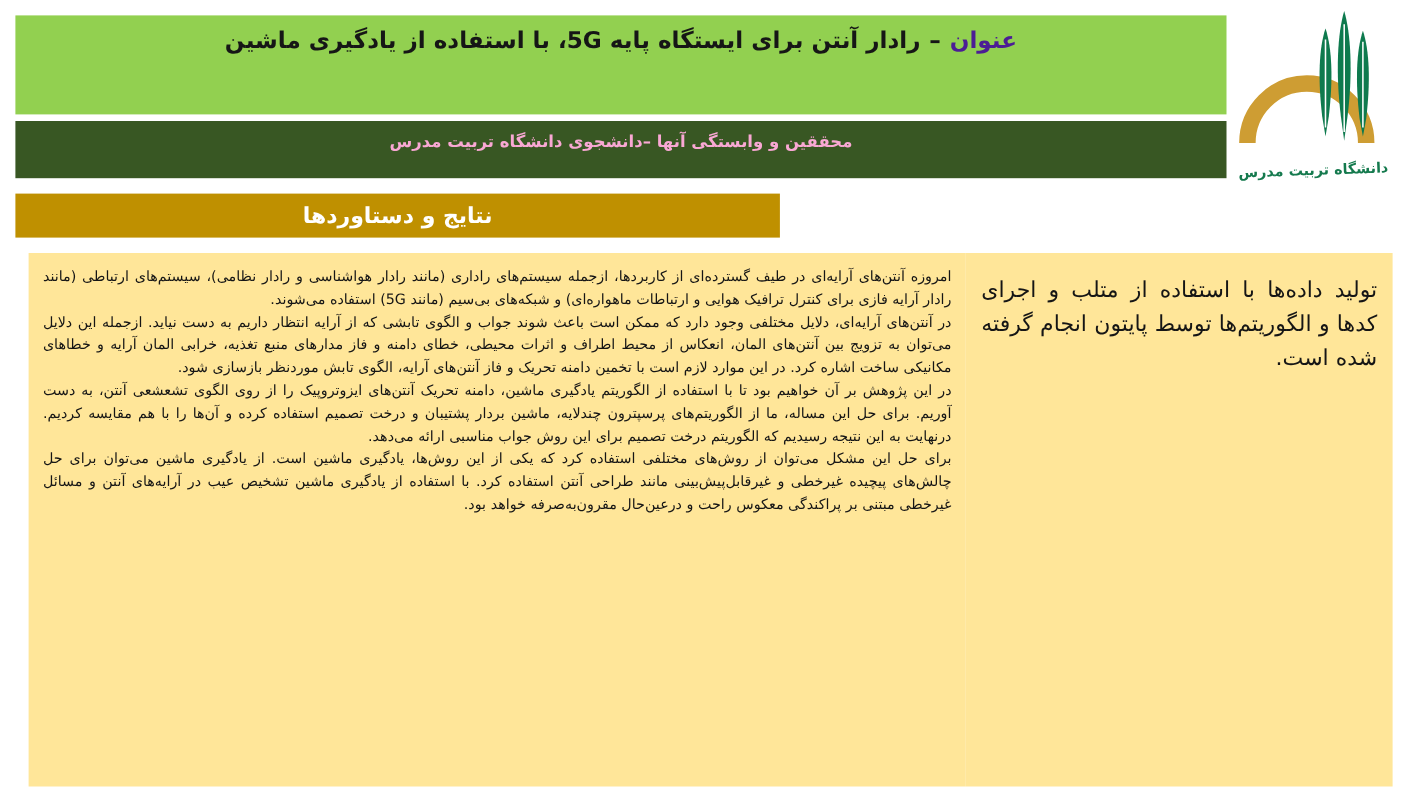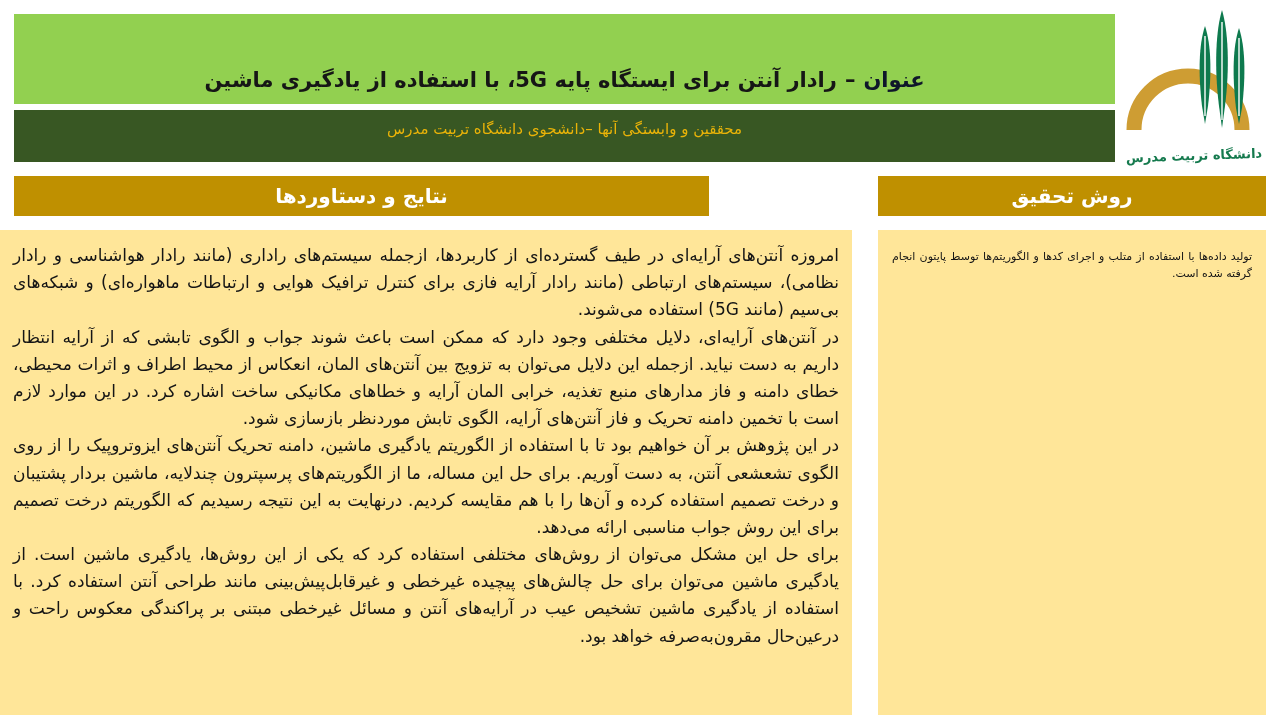--- a/index.html
+++ b/index.html
@@ -3,46 +3,46 @@
 <meta charset="utf-8">
 <style>
   * { margin:0; padding:0; box-sizing:border-box; }
   html,body { background:#ffffff; font-family:"DejaVu Sans", sans-serif; }
   .page { position:relative; width:1280px; height:720px; background:#ffffff; overflow:hidden; }
 
   .banner { position:absolute; left:14px; top:14px; width:1101px; height:90px;
             background:#92D050; padding-top:11px; }
   .title-line { display:flex; direction:rtl; justify-content:center; align-items:baseline;
                 gap:8px; font-size:21px; font-weight:bold; color:#161616; }
-  .title-label { color:#0f172a;margin-top:43px; }
+  .title-label { color:#4c1d95; }
 
   .affil-bar { position:absolute; left:14px; top:110px; width:1101px; height:52px;
                background:#385723; display:flex; justify-content:center; align-items:flex-start;
                padding-top:10px; direction:rtl; }
-  .affil-text { color:#eab308; font-size:15px; font-weight:normal; }
+  .affil-text { color:#f9a8d4; font-size:15px; font-weight:bold; }
 
   .logo { position:absolute; left:1118px; top:4px; width:152px; height:160px; }
   .logo svg { display:block; }
   .logo-name { position:absolute; left:0; right:0; bottom:1px; text-align:center;
                color:#157A4E; font-size:13px; font-weight:bold; direction:rtl;
                transform:rotate(-2deg); }
 
   .sec-header { position:absolute; top:176px; height:40px; background:#BF9000;
                 display:flex; align-items:center; justify-content:center; direction:rtl; }
   .sec-header span { color:#ffffff; font-size:20px; font-weight:bold; }
   .sec-header.results { left:14px; width:695px; }
   .sec-header.method  { left:878px; width:388px; }
 
   .sec-body { position:absolute; top:230px; height:485px; background:#FFE699;
               direction:rtl; color:#151515; }
-  .sec-body.results { left:0; width:852px; padding:12px 13px 12px 13px;
-                      font-size:17px; line-height:1.6; }
+  .sec-body.results { left:26px; width:852px; padding:12px 13px 12px 13px;
+                      font-size:13px; line-height:1.6; }
   .sec-body.results p { text-align:justify; text-align-last:right; }
   .sec-body.method { left:878px; width:388px; padding:18px 14px;
-                     font-size:11px; line-height:1.55; text-align:justify;
+                     font-size:20px; line-height:1.55; text-align:justify;
                      text-align-last:right; }
 </style>
 </head>
 <body>
 
 <div class="page">
 
   <div class="banner">
     <div class="title-line">
       <span class="title-label">عنوان</span>
@@ -75,20 +75,17 @@
   <div class="sec-header results">
     <span>نتایج و دستاوردها</span>
   </div>
   <div class="sec-body results">
       <p>امروزه آنتن‌های آرایه‌ای در طیف گسترده‌ای از کاربردها، ازجمله سیستم‌های راداری (مانند رادار هواشناسی و رادار نظامی)، سیستم‌های ارتباطی (مانند رادار آرایه فازی برای کنترل ترافیک هوایی و ارتباطات ماهواره‌ای) و شبکه‌های بی‌سیم (مانند 5G) استفاده می‌شوند.</p>
       <p>در آنتن‌های آرایه‌ای، دلایل مختلفی وجود دارد که ممکن است باعث شوند جواب و الگوی تابشی که از آرایه انتظار داریم به دست نیاید. ازجمله این دلایل می‌توان به تزویج بین آنتن‌های المان، انعکاس از محیط اطراف و اثرات محیطی، خطای دامنه و فاز مدارهای منبع تغذیه، خرابی المان آرایه و خطاهای مکانیکی ساخت اشاره کرد. در این موارد لازم است با تخمین دامنه تحریک و فاز آنتن‌های آرایه، الگوی تابش موردنظر بازسازی شود.</p>
       <p>در این پژوهش بر آن خواهیم بود تا با استفاده از الگوریتم یادگیری ماشین، دامنه تحریک آنتن‌های ایزوتروپیک را از روی الگوی تشعشعی آنتن، به دست آوریم. برای حل این مساله، ما از الگوریتم‌های پرسپترون چندلایه، ماشین بردار پشتیبان و درخت تصمیم استفاده کرده و آن‌ها را با هم مقایسه کردیم. درنهایت به این نتیجه رسیدیم که الگوریتم درخت تصمیم برای این روش جواب مناسبی ارائه می‌دهد.</p>
       <p>برای حل این مشکل می‌توان از روش‌های مختلفی استفاده کرد که یکی از این روش‌ها، یادگیری ماشین است. از یادگیری ماشین می‌توان برای حل چالش‌های پیچیده غیرخطی و غیرقابل‌پیش‌بینی مانند طراحی آنتن استفاده کرد. با استفاده از یادگیری ماشین تشخیص عیب در آرایه‌های آنتن و مسائل غیرخطی مبتنی بر پراکندگی معکوس راحت و درعین‌حال مقرون‌به‌صرفه خواهد بود.</p>
     </div>
 
-  <div class="sec-header method">
-    <span>روش تحقیق</span>
-  </div>
   <div class="sec-body method">
     <span>تولید داده‌ها با استفاده از متلب و اجرای کدها و الگوریتم‌ها توسط پایتون انجام گرفته شده است.</span>
   </div>
 
 </div>
 
 </body></html>

